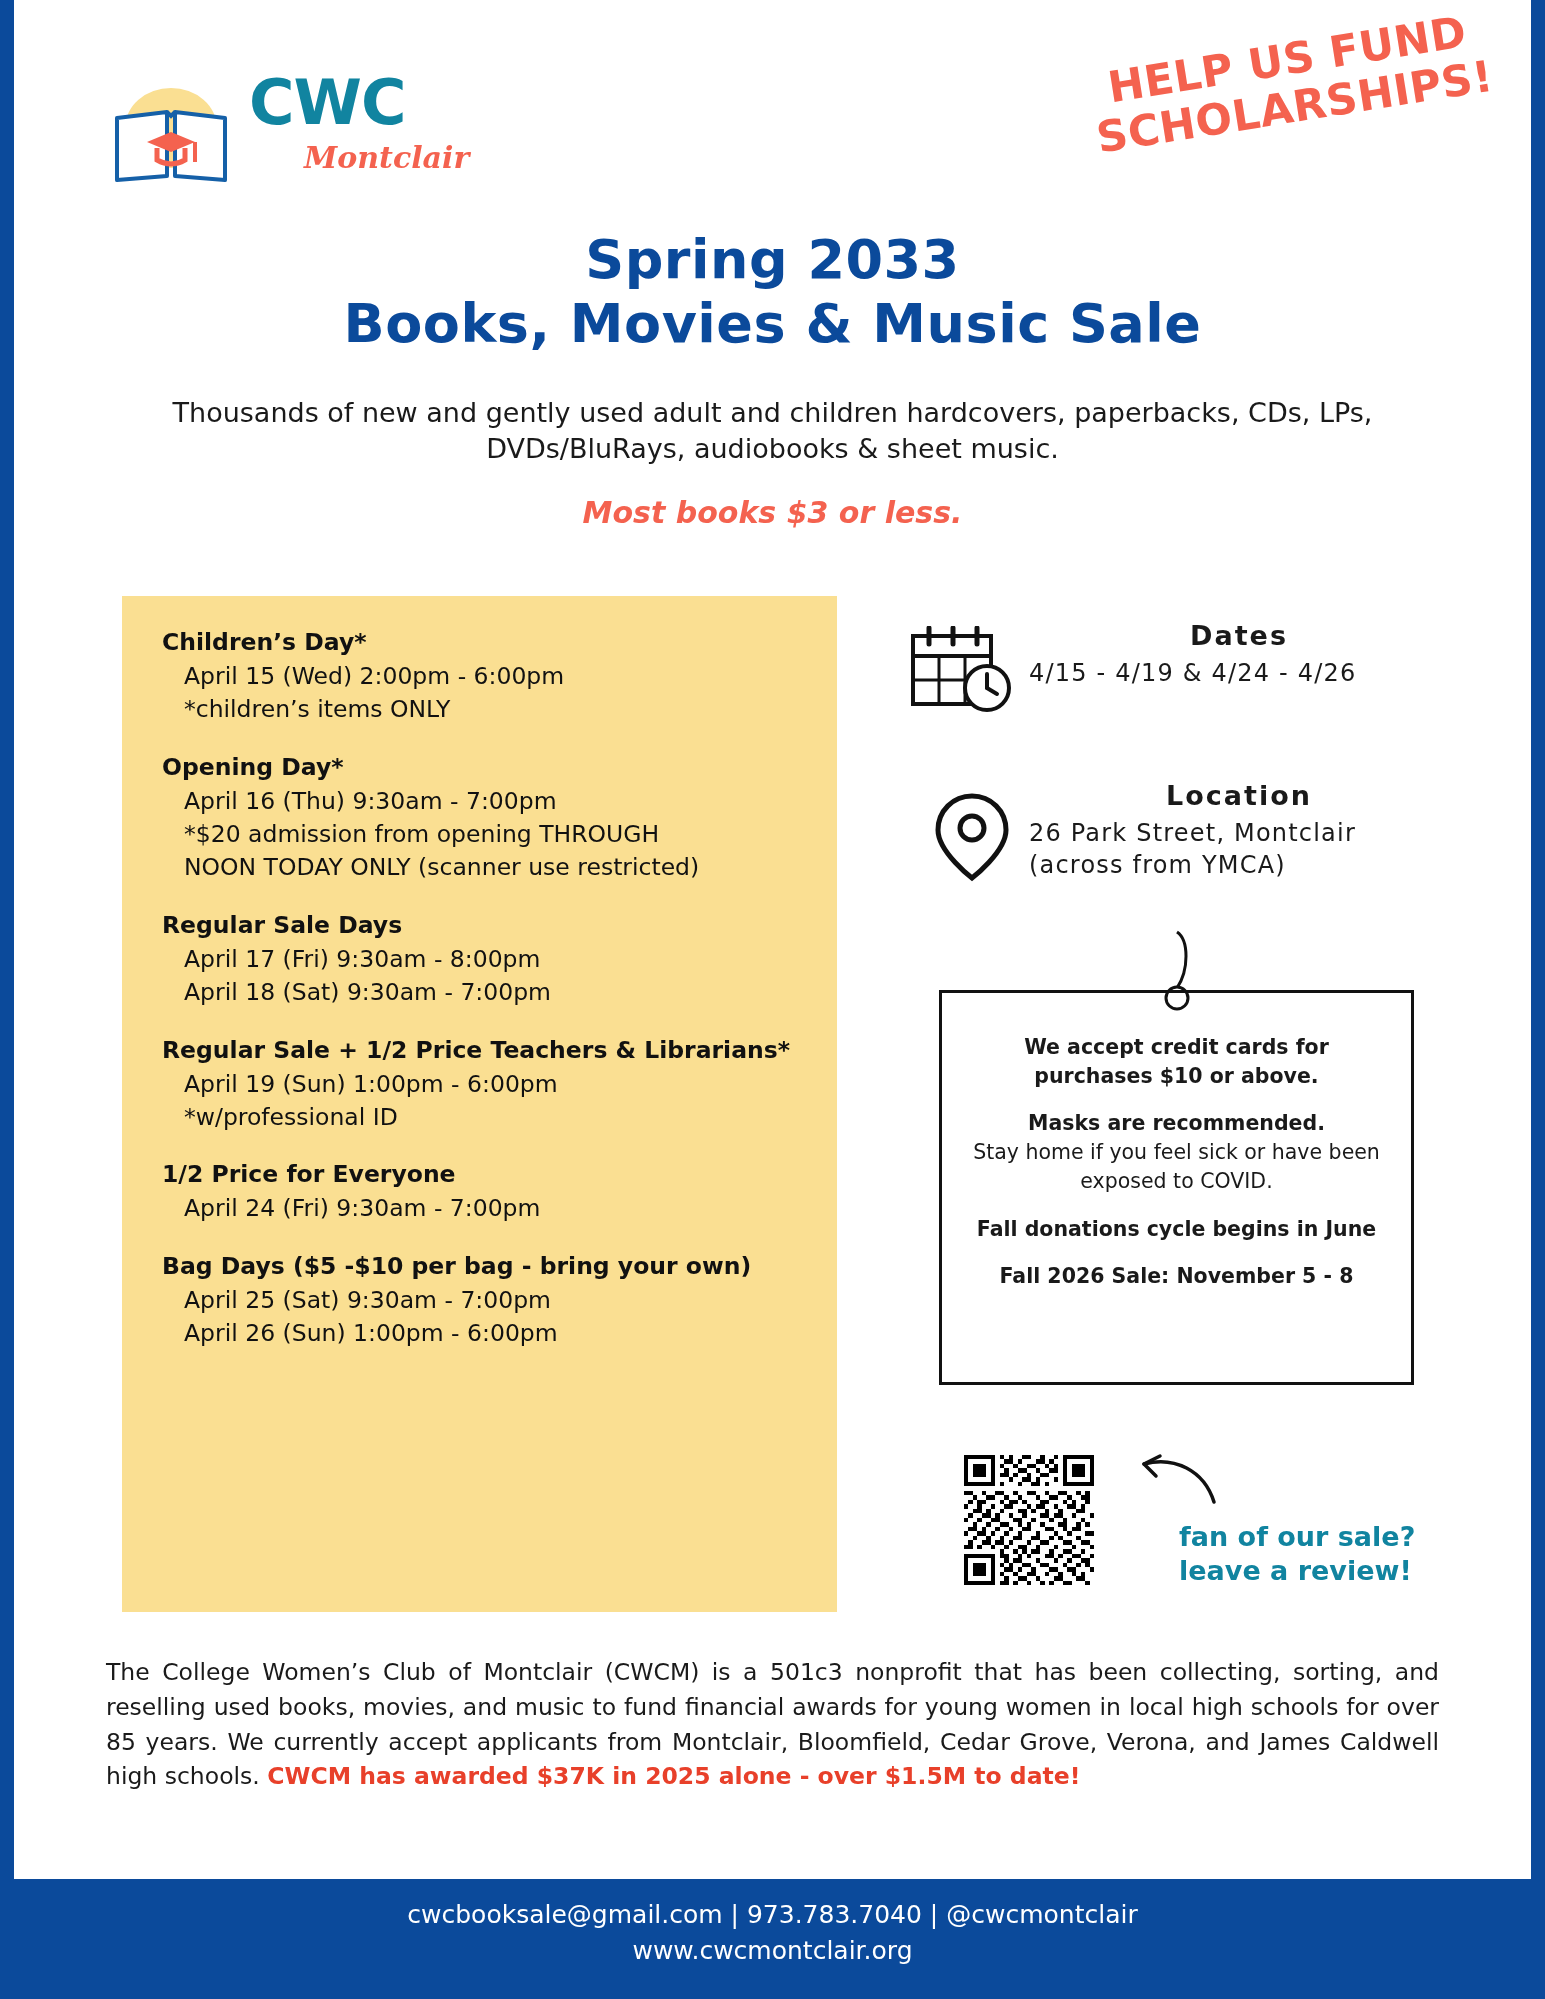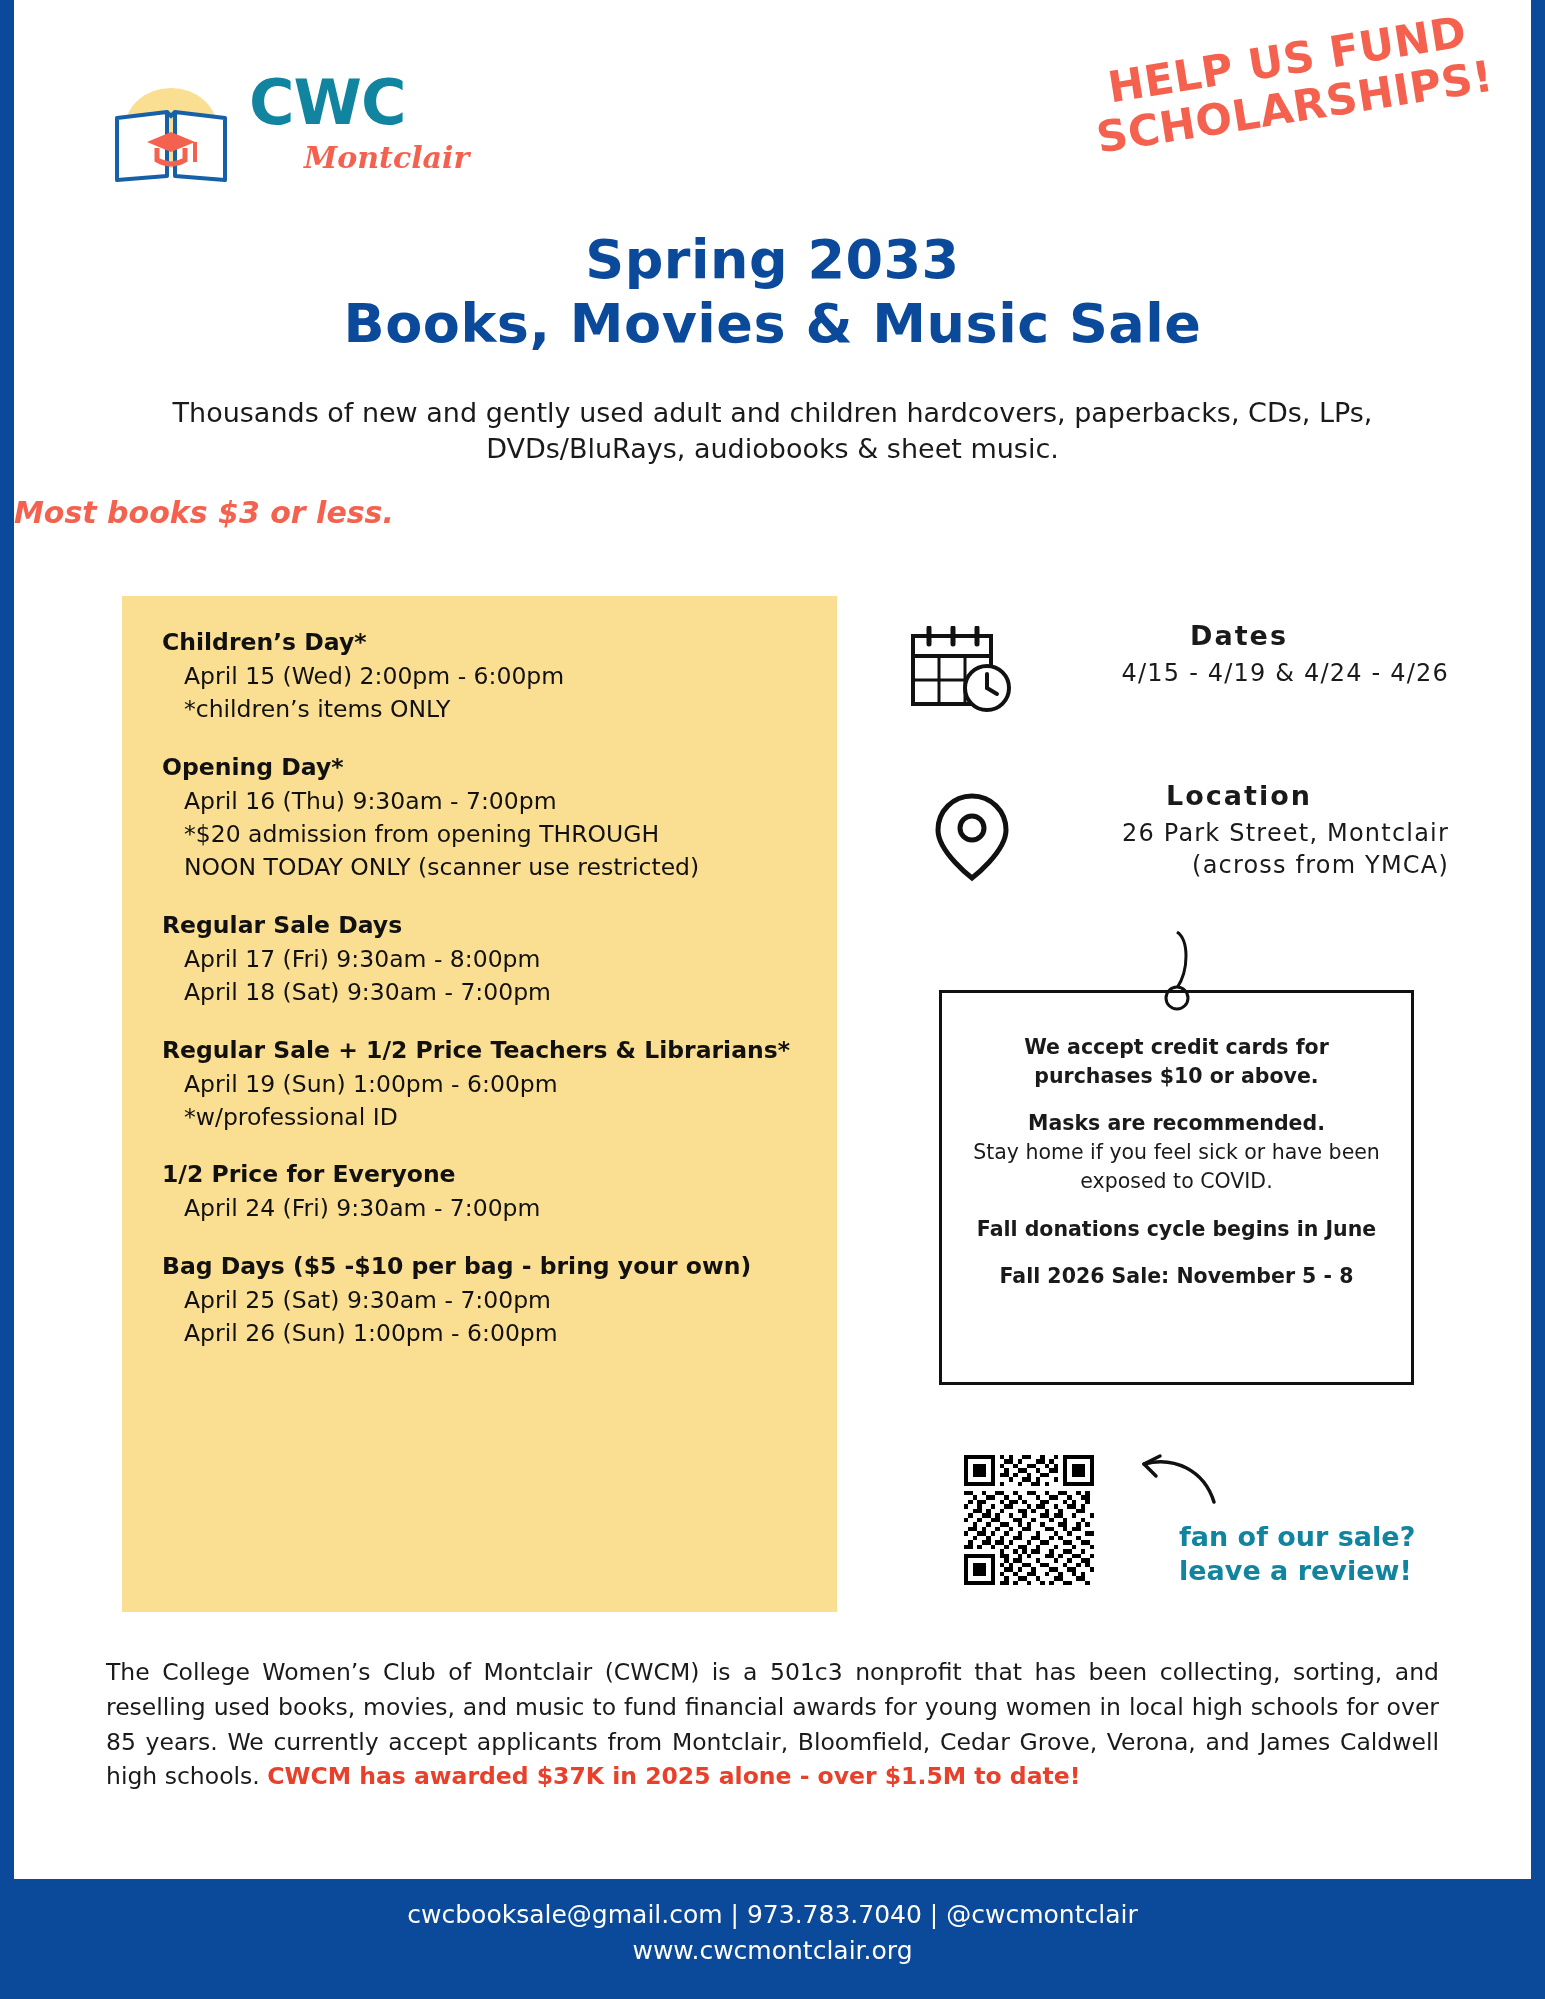--- a/index.html
+++ b/index.html
@@ -97,21 +97,21 @@
     text-align: center;
     font-size: 27px;
     line-height: 1.35;
     color: #1a1a1a;
   }
   .price-line {
     position: absolute;
     left: 0;
     right: 0;
     top: 495px;
-    text-align: left;
+    text-align: center;
     color: #f4624f;
     font-weight: bold;
     font-style: italic;
     font-size: 30px;
   }
 
   
   .schedule {
     position: absolute;
     left: 108px;
@@ -148,21 +148,21 @@
   .info-head {
     font-weight: bold;
     font-size: 27px;
     letter-spacing: 2px;
     text-align: center;
     margin-left: 120px;
   }
   .info-text {
     font-size: 24px;
     letter-spacing: 1.2px;
-    text-align: right;
+    text-align: left;
     margin-left: 120px;
     line-height: 1.35;
     margin-top: 6px;
   }
 
   
   .sign {
     position: absolute;
     left: 925px;
     top: 990px;

